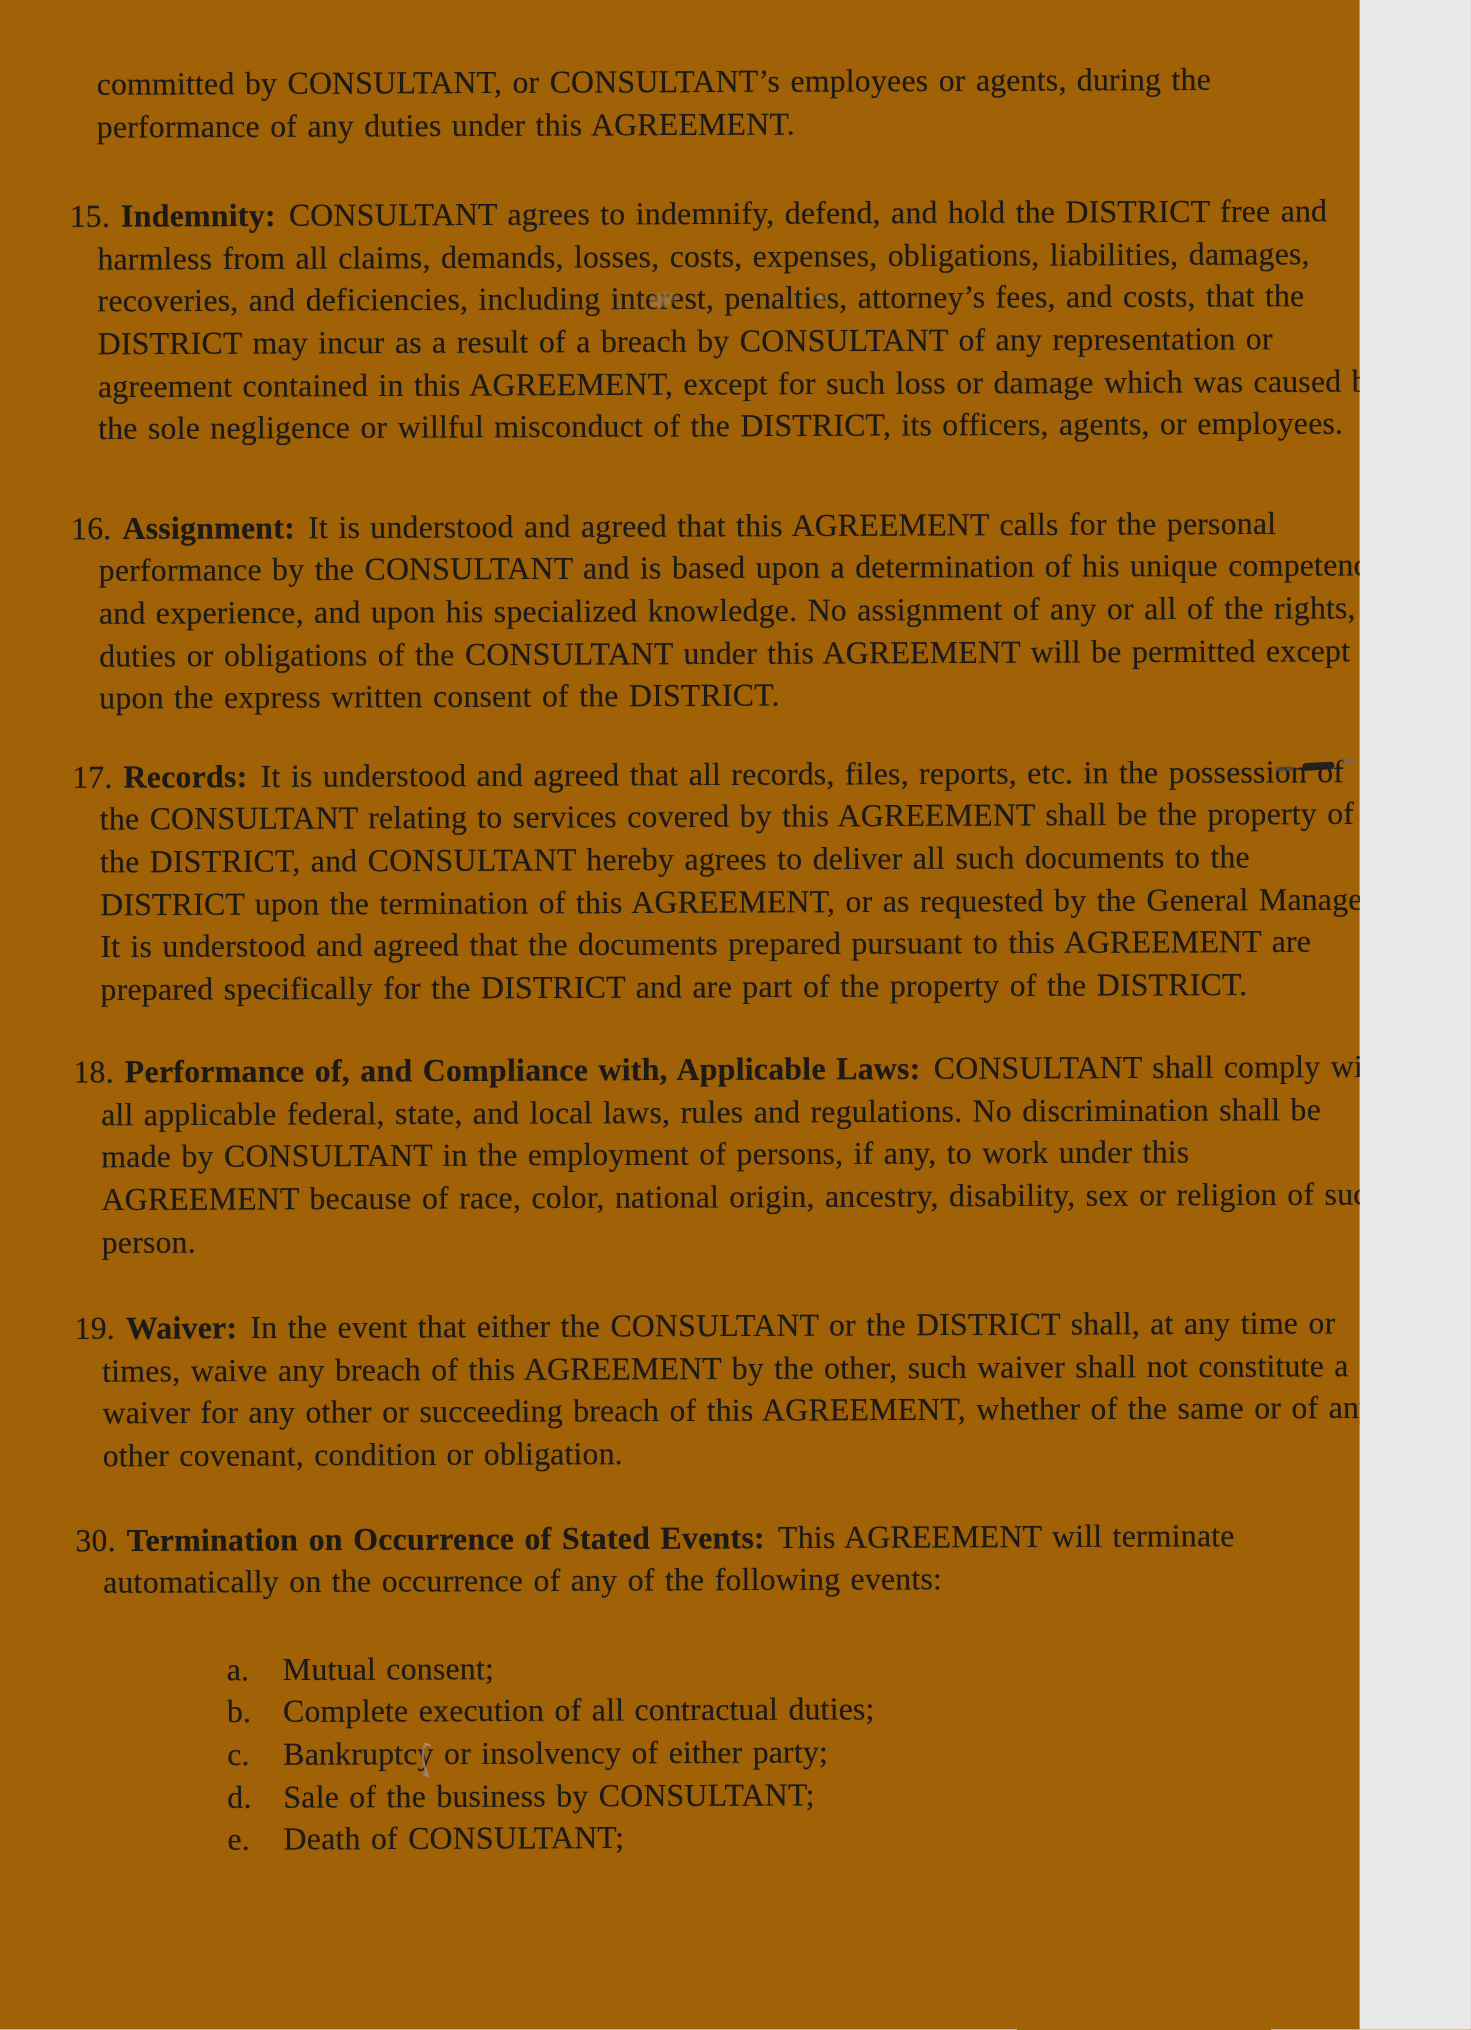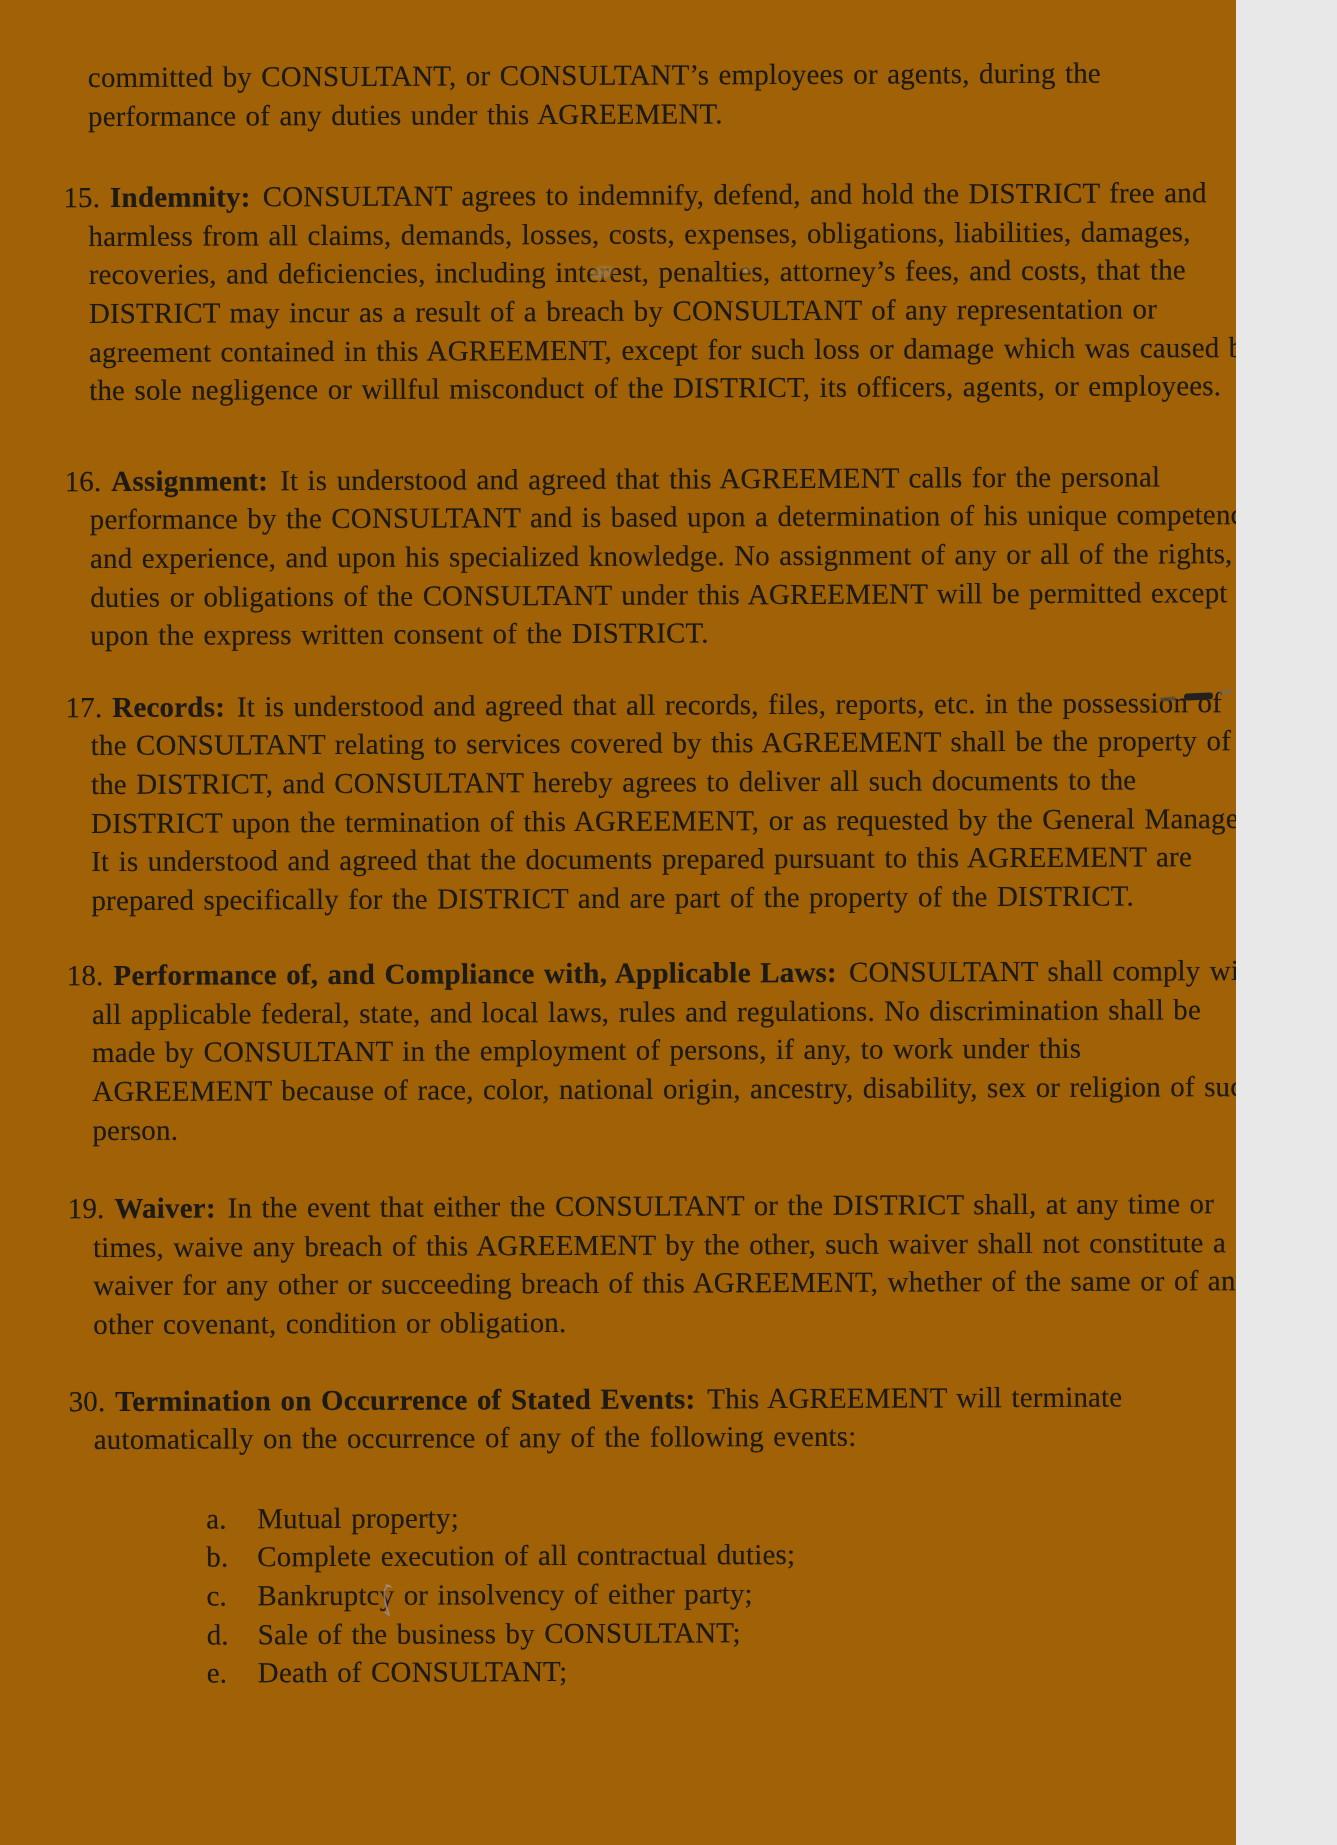--- a/index.html
+++ b/index.html
@@ -121,21 +121,21 @@
 
     <div class="section s19">
       <p class="para hang"><span class="num">19.</span><span class="heading">Waiver:</span><span class="body-text">In the event that either the CONSULTANT or the DISTRICT shall, at any time or times, waive any breach of this AGREEMENT by the other, such waiver shall not constitute a waiver for any other or succeeding breach of this AGREEMENT, whether of the same or of any other covenant, condition or obligation.</span></p>
     </div>
 
     <div class="section s20">
       <p class="para hang"><span class="num">30.</span><span class="heading">Termination on Occurrence of Stated Events:</span><span class="body-text">This AGREEMENT will terminate automatically on the occurrence of any of the following events:</span></p>
     </div>
 
     <div class="events">
-      <div class="event-row"><span class="event-letter">a.</span><span class="event-text">Mutual property;</span></div>
+      <div class="event-row"><span class="event-letter">a.</span><span class="event-text">Mutual consent;</span></div>
       <div class="event-row"><span class="event-letter">b.</span><span class="event-text">Complete execution of all contractual duties;</span></div>
       <div class="event-row"><span class="event-letter">c.</span><span class="event-text">Bankruptcy or insolvency of either party;</span></div>
       <div class="event-row"><span class="event-letter">d.</span><span class="event-text">Sale of the business by CONSULTANT;</span></div>
       <div class="event-row"><span class="event-letter">e.</span><span class="event-text">Death of CONSULTANT;</span></div>
     </div>
 
   </div>
 
   <div class="artifact stain-1"></div>
   <div class="artifact stain-2"></div>

